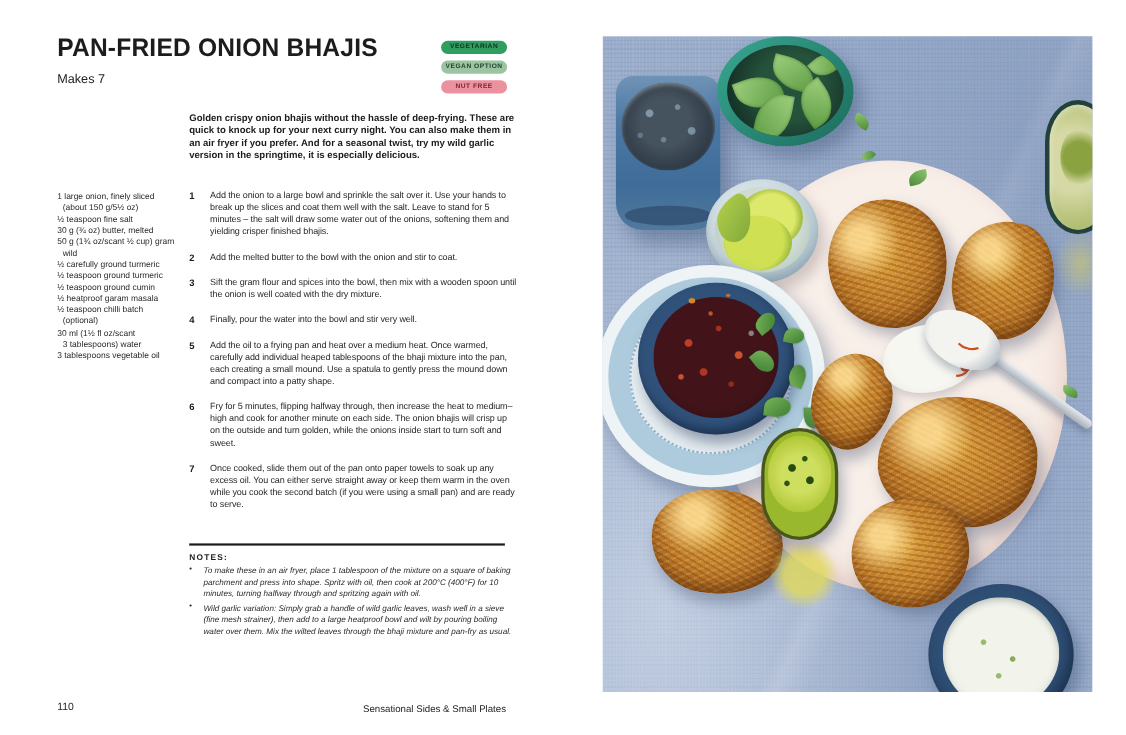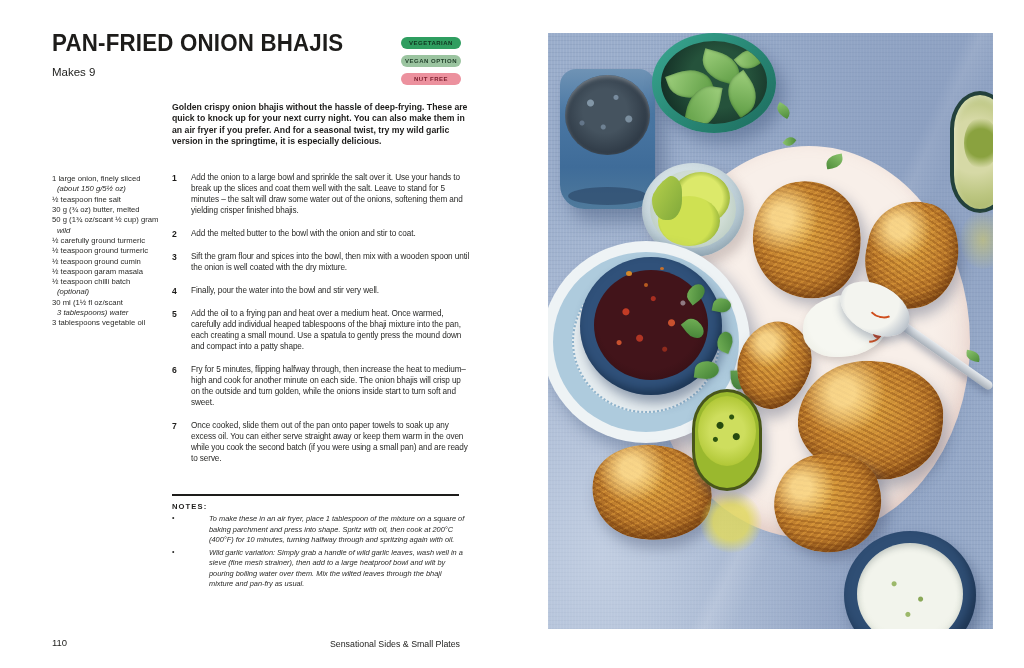--- a/index.html
+++ b/index.html
@@ -11,32 +11,32 @@
   .makes { position:absolute; left:52px; top:66px; font-size:11.5px; color:#232321; }
   .badges { position:absolute; left:401px; top:37px; width:60px; display:flex; flex-direction:column; gap:6px; }
   .badge { height:12px; border-radius:6px; display:flex; align-items:center; justify-content:center; font-size:6px; font-weight:bold; letter-spacing:0.5px; white-space:nowrap; }
   .badge.veg   { background:#2f9e60; color:#10331f; }
   .badge.vegan { background:#9bc4a0; color:#1f3d28; }
   .badge.nut   { background:#ec919e; color:#7e2130; }
 
   .intro { position:absolute; left:172px; top:102px; width:303px; font-size:8.7px; font-weight:bold; line-height:1.3; color:#1d1c1a; }
 
   .ingredients { position:absolute; left:52px; top:174px; width:122px; font-size:7.7px; line-height:1.34; color:#2a2a28; }
-  .ing.indent { padding-left:5px;font-style:italic; }
-  .ing.em { font-style:italic; }
+  .ing.indent { padding-left:5px; }
+  .ing.em { }
 
   .steps { position:absolute; left:172px; top:173px; width:298px; }
   .step { display:flex; margin-bottom:12px; }
   .step-num { width:19px; flex:0 0 19px; font-weight:bold; font-size:8.6px; color:#1d1c1a; line-height:1.28; }
   .step-text { flex:1; font-size:8.2px; line-height:1.34; letter-spacing:-0.1px; color:#2a2a28; }
 
   .notes-divider { position:absolute; left:172px; top:494px; width:287px; height:2px; background:#1d1c1a; }
   .notes-heading { position:absolute; left:172px; top:502px; font-size:7.6px; font-weight:bold; letter-spacing:1.1px; color:#1d1c1a; }
   .notes { position:absolute; left:172px; top:514px; width:294px; }
-  .note { display:flex; margin-bottom:2px;gap:24px; }
+  .note { display:flex; margin-bottom:2px; }
   .note-dot { width:13px; flex:0 0 13px; font-size:7px; color:#2a2a28; }
   .note-text { flex:1; font-style:italic; font-size:7.4px; line-height:1.42; color:#2a2a28; }
 
   .page-num { position:absolute; left:52px; top:637px; font-size:9.5px; color:#232321; }
   .section-label { position:absolute; left:244px; top:639px; width:302px; text-align:center; font-size:8.8px; color:#232321; }
 
   
   .photo { position:absolute; left:548px; top:33px; width:445px; height:596px; overflow:hidden;
     background-color:#9aadcb;
     background-image:
@@ -161,41 +161,41 @@
   .leaf { background:linear-gradient(135deg,#8cc46e,#4e8c3a); border-radius:0 70% 5% 70%; }
   .crumb { border-radius:50%; }
 </style>
 </head>
 <body>
 
 <div class="spread">
 
   <section>
     <h1 class="page-title">PAN-FRIED ONION BHAJIS</h1>
-    <div class="makes">Makes 9</div>
+    <div class="makes">Makes 7</div>
 
     <div class="badges">
       <div class="badge veg">VEGETARIAN</div>
       <div class="badge vegan">VEGAN OPTION</div>
       <div class="badge nut">NUT FREE</div>
     </div>
 
     <p class="intro">Golden crispy onion bhajis without the hassle of deep-frying. These are quick to knock up for your next curry night. You can also make them in an air fryer if you prefer. And for a seasonal twist, try my wild garlic version in the springtime, it is especially delicious.</p>
 
     <div class="ingredients">
       <div class="ing">1 large onion, finely sliced</div>
       <div class="ing indent">(about 150 g/5½ oz)</div>
       <div class="ing">½ teaspoon fine salt</div>
       <div class="ing">30 g (¾ oz) butter, melted</div>
       <div class="ing">50 g (1¾ oz/scant ½ cup) gram</div>
       <div class="ing indent">wild</div>
       <div class="ing">½ carefully ground turmeric</div>
       <div class="ing">½ teaspoon ground turmeric</div>
       <div class="ing">½ teaspoon ground cumin</div>
-      <div class="ing">½ teaspoon garam masala</div>
+      <div class="ing">½ heatproof garam masala</div>
       <div class="ing">½ teaspoon chilli batch</div>
       <div class="ing indent em">(optional)</div>
       <div class="ing">30 ml (1½ fl oz/scant</div>
       <div class="ing indent">3 tablespoons) water</div>
       <div class="ing">3 tablespoons vegetable oil</div>
     </div>
 
     <div class="steps">
       <div class="step">
         <span class="step-num">1</span>

